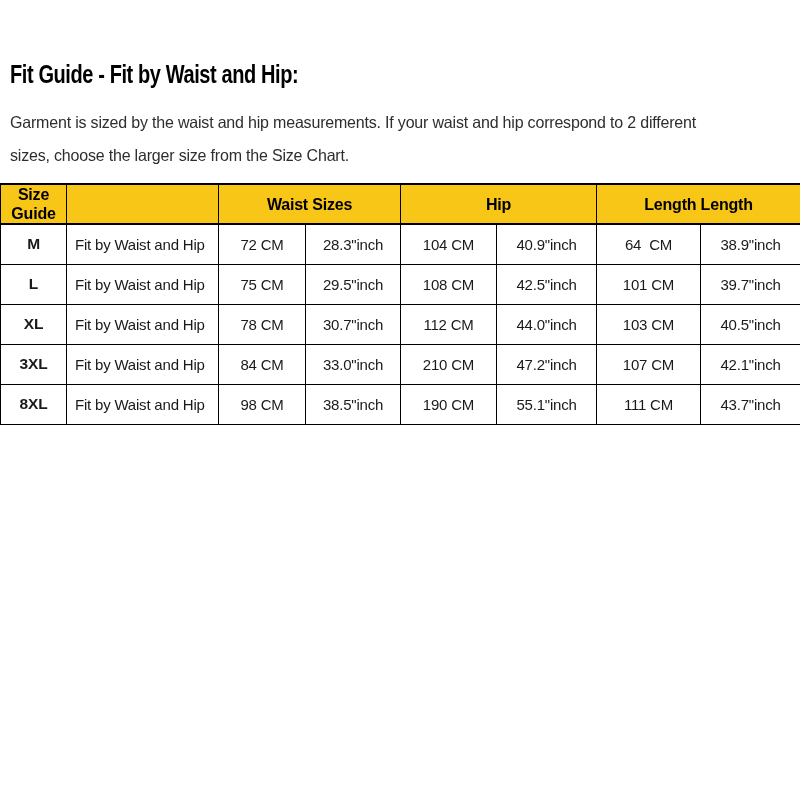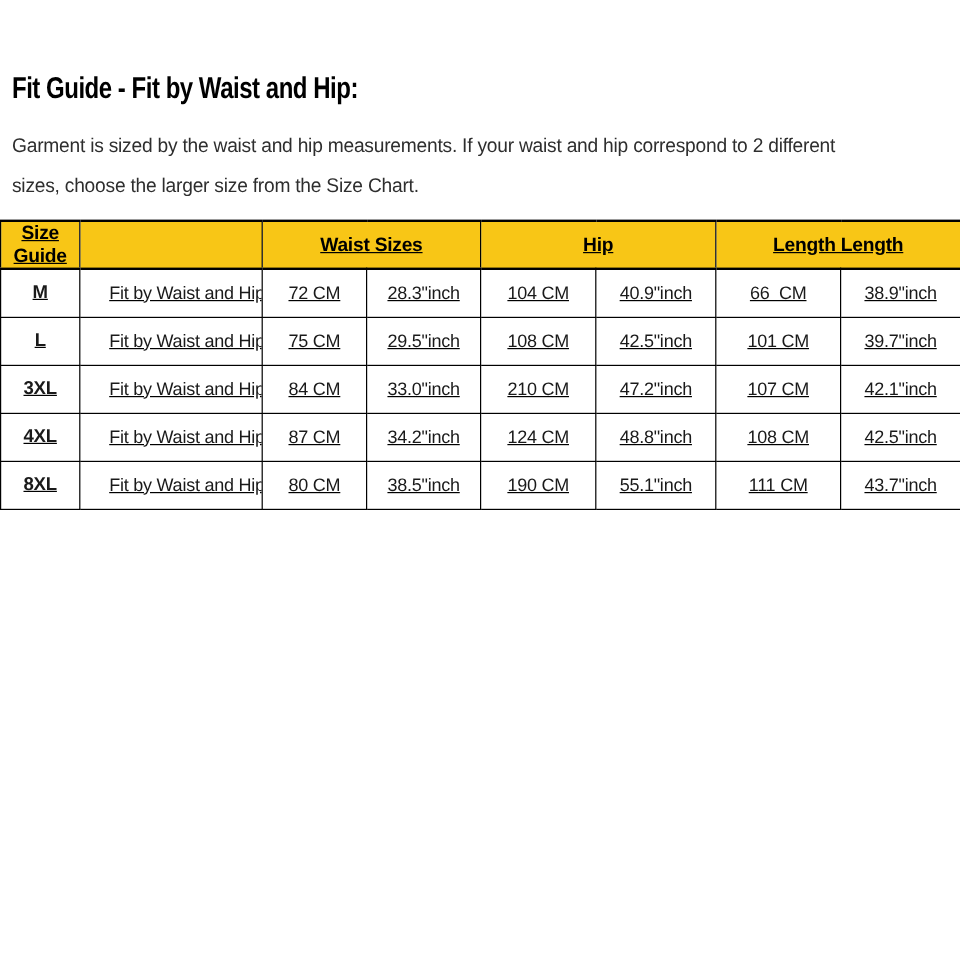--- a/index.html
+++ b/index.html
@@ -31,21 +31,20 @@
     transform: scaleX(0.97);
     transform-origin: left top;
     white-space: nowrap;
   }
 
   table.size-chart {
     margin-top: 11px;
     width: 800px;
     border-collapse: collapse;
     table-layout: fixed;
-    text-decoration: underline;
   }
   .size-chart th, .size-chart td {
     border: 1.5px solid #000000;
     height: 40px;
     text-align: center;
     vertical-align: middle;
     font-size: 15px;
     color: #1a1a1a;
     letter-spacing: -0.2px;
     white-space: pre;
@@ -57,21 +56,21 @@
     font-weight: bold;
     font-size: 16px;
     line-height: 19px;
     border-bottom: 2px solid #000;
     border-top: 2px solid #000;
     white-space: normal;
   }
   .size-chart td.cell-size { font-weight: bold; font-size: 15.5px; }
   .size-chart td.cell-fit {
     text-align: left;
-    padding-left: 24px;
+    padding-left: 8px;
   }
 </style>
 </head>
 <body>
 
 <div class="page">
 
   <h1 class="fit-title">Fit Guide - Fit by Waist and Hip:</h1>
 
   <div class="fit-desc">
@@ -100,57 +99,57 @@
       </tr>
     </thead>
     <tbody>
         <tr>
       <td class="cell-size">M</td>
       <td class="cell-fit">Fit by Waist and Hip</td>
       <td class="cell-waist-cm">72 CM</td>
       <td class="cell-waist-inch">28.3"inch</td>
       <td class="cell-hip-cm">104 CM</td>
       <td class="cell-hip-inch">40.9"inch</td>
-      <td class="cell-length-cm">66  CM</td>
+      <td class="cell-length-cm">64  CM</td>
       <td class="cell-length-inch">38.9"inch</td>
     </tr>
         <tr>
       <td class="cell-size">L</td>
       <td class="cell-fit">Fit by Waist and Hip</td>
       <td class="cell-waist-cm">75 CM</td>
       <td class="cell-waist-inch">29.5"inch</td>
       <td class="cell-hip-cm">108 CM</td>
       <td class="cell-hip-inch">42.5"inch</td>
       <td class="cell-length-cm">101 CM</td>
       <td class="cell-length-inch">39.7"inch</td>
     </tr>
         <tr>
+      <td class="cell-size">XL</td>
+      <td class="cell-fit">Fit by Waist and Hip</td>
+      <td class="cell-waist-cm">78 CM</td>
+      <td class="cell-waist-inch">30.7"inch</td>
+      <td class="cell-hip-cm">112 CM</td>
+      <td class="cell-hip-inch">44.0"inch</td>
+      <td class="cell-length-cm">103 CM</td>
+      <td class="cell-length-inch">40.5"inch</td>
+    </tr>
+        <tr>
       <td class="cell-size">3XL</td>
       <td class="cell-fit">Fit by Waist and Hip</td>
       <td class="cell-waist-cm">84 CM</td>
       <td class="cell-waist-inch">33.0"inch</td>
       <td class="cell-hip-cm">210 CM</td>
       <td class="cell-hip-inch">47.2"inch</td>
       <td class="cell-length-cm">107 CM</td>
       <td class="cell-length-inch">42.1"inch</td>
     </tr>
         <tr>
-      <td class="cell-size">4XL</td>
-      <td class="cell-fit">Fit by Waist and Hip</td>
-      <td class="cell-waist-cm">87 CM</td>
-      <td class="cell-waist-inch">34.2"inch</td>
-      <td class="cell-hip-cm">124 CM</td>
-      <td class="cell-hip-inch">48.8"inch</td>
-      <td class="cell-length-cm">108 CM</td>
-      <td class="cell-length-inch">42.5"inch</td>
-    </tr>
-        <tr>
       <td class="cell-size">8XL</td>
       <td class="cell-fit">Fit by Waist and Hip</td>
-      <td class="cell-waist-cm">80 CM</td>
+      <td class="cell-waist-cm">98 CM</td>
       <td class="cell-waist-inch">38.5"inch</td>
       <td class="cell-hip-cm">190 CM</td>
       <td class="cell-hip-inch">55.1"inch</td>
       <td class="cell-length-cm">111 CM</td>
       <td class="cell-length-inch">43.7"inch</td>
     </tr>
       </tbody>
   </table>
 
 </div>

